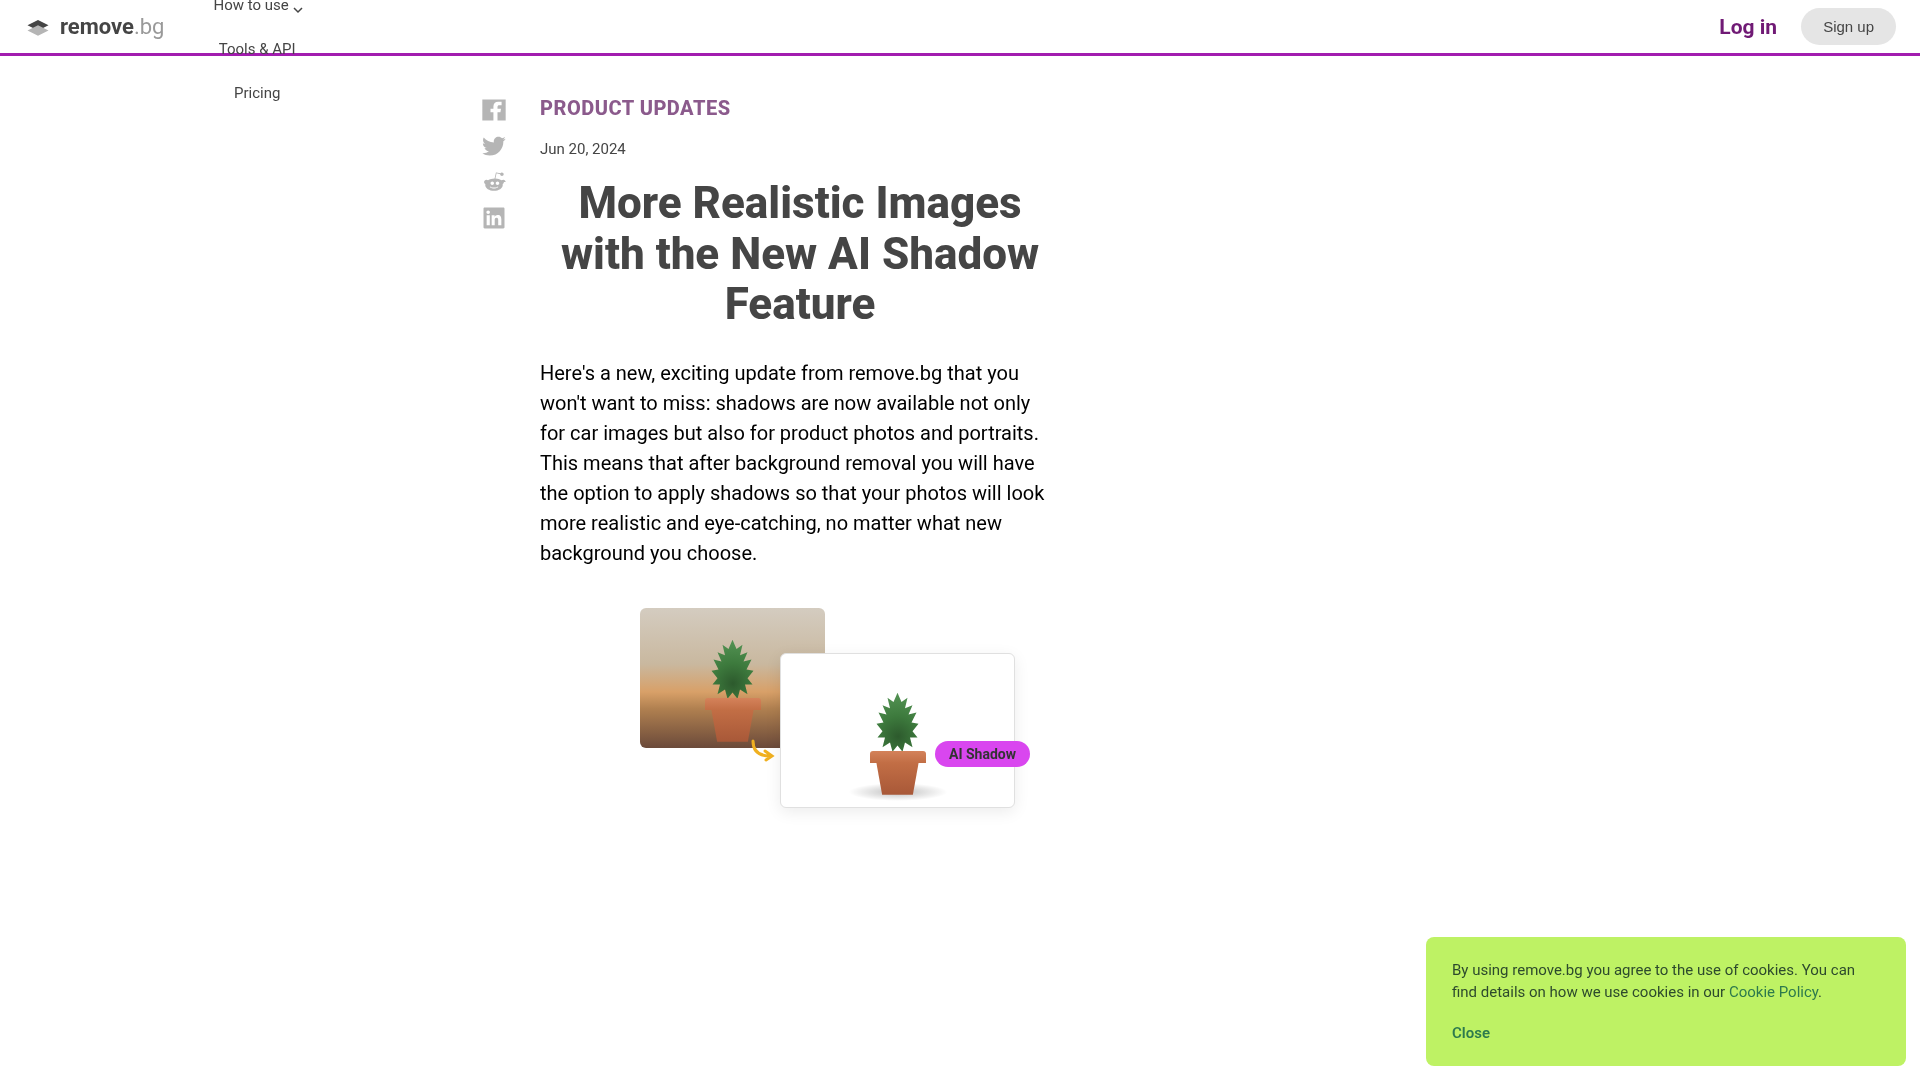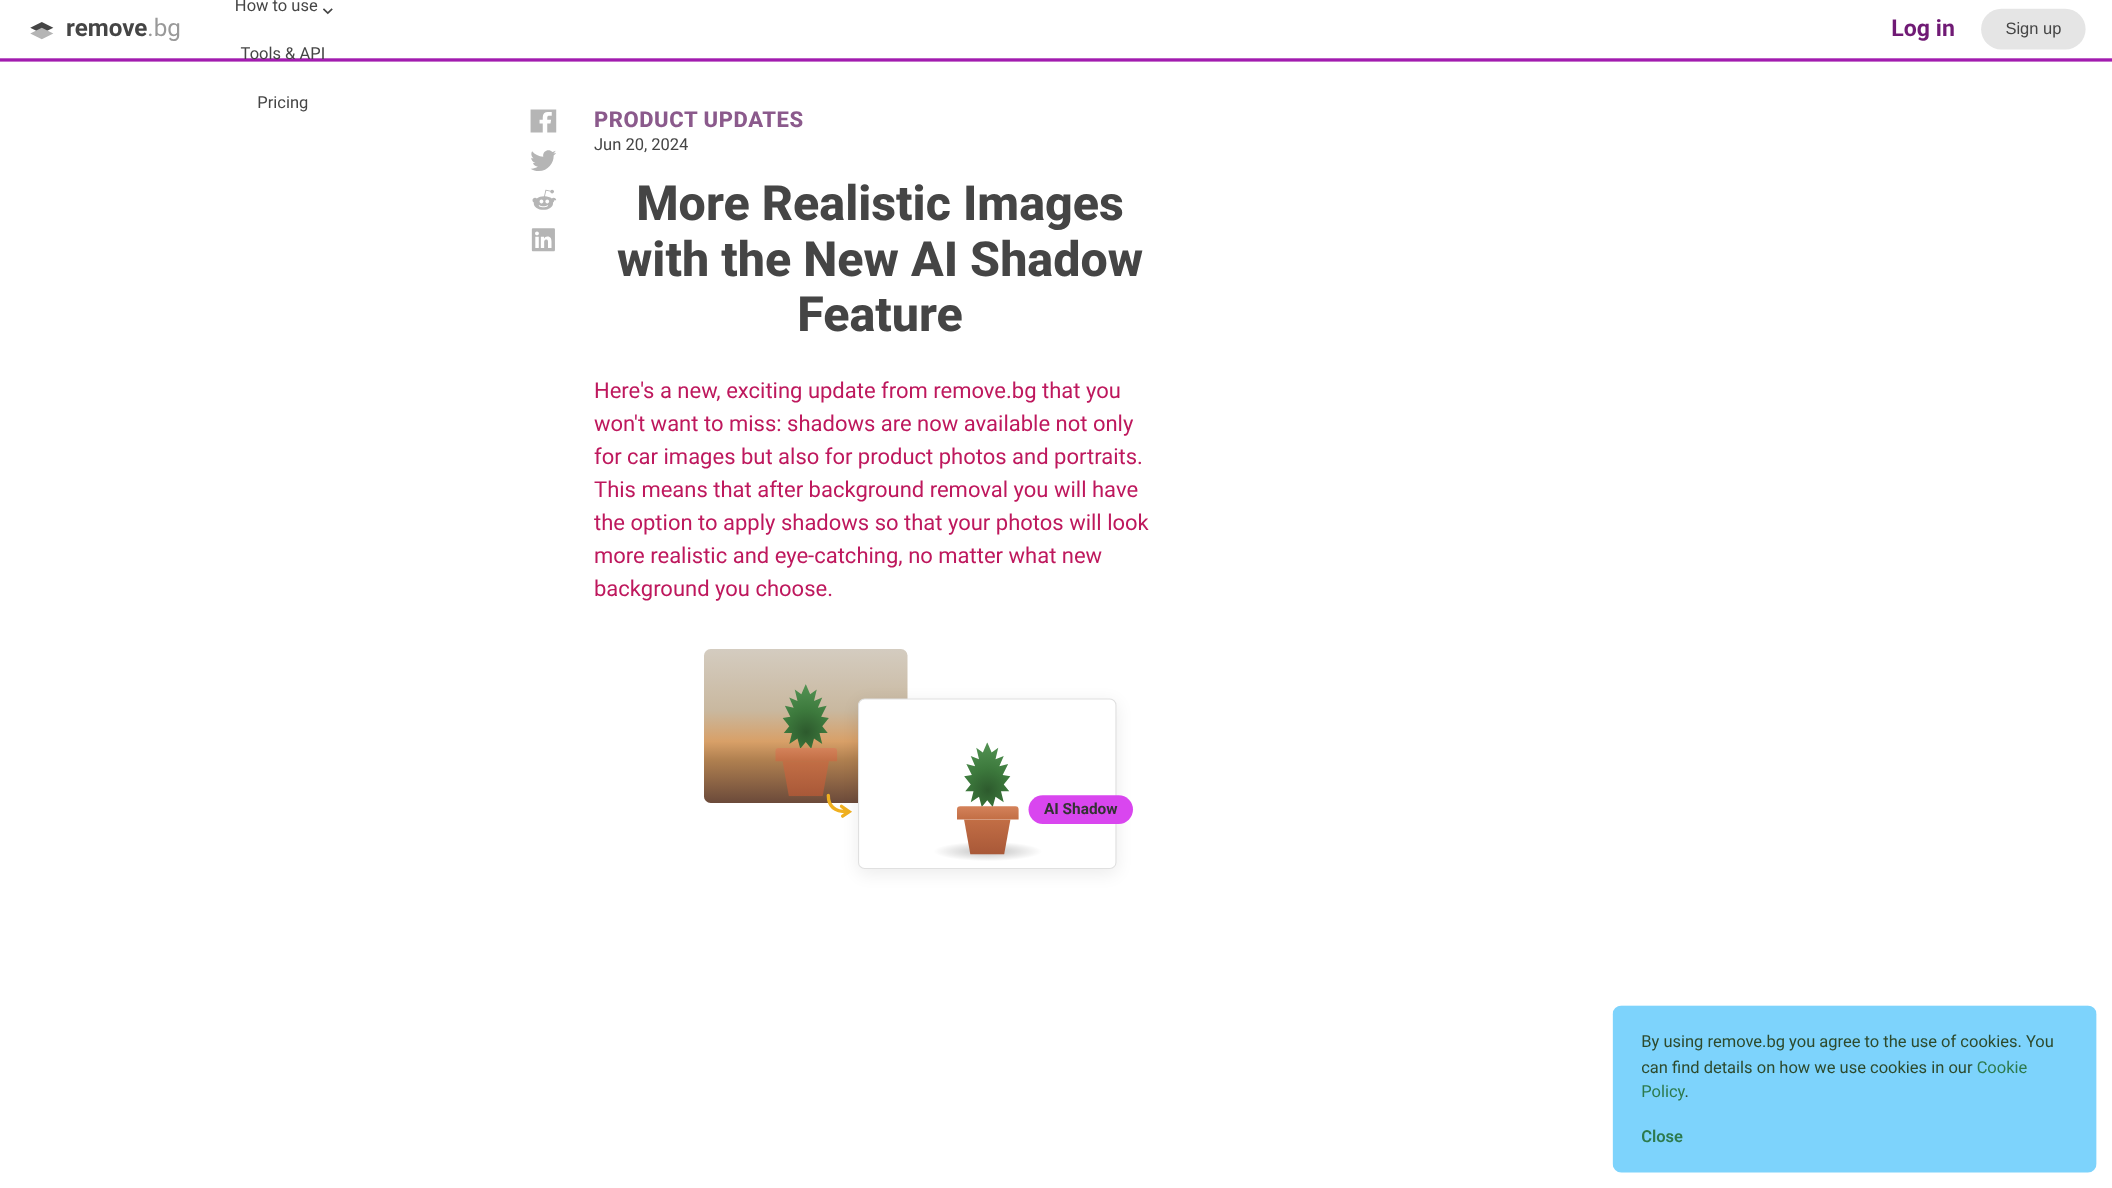--- a/index.html
+++ b/index.html
@@ -108,39 +108,39 @@
     }
     .content {
       flex: 1;
       max-width: 520px;
     }
     .category {
       color: #8b5a8c;
       font-size: 20px;
       font-weight: 800;
       letter-spacing: 0.5px;
-      margin-bottom: 2px;
+      margin-bottom: 20px;
     }
     .date {
       color: #454545;
       font-size: 15px;
       margin-bottom: 20px;
     }
     .title {
       font-size: 44px;
       font-weight: 800;
       line-height: 1.15;
       color: #454545;
       margin-bottom: 28px;
       text-align: center;
     }
     .body-text {
       font-size: 20px;
       line-height: 1.5;
-      color: #be185d;
+      color: #000000;
       margin-bottom: 40px;
     }
     .illustration {
       position: relative;
       width: 440px;
       height: 240px;
       margin: 0 auto;
     }
     .illus-card1 {
       position: absolute;
@@ -220,22 +220,22 @@
       color: #333;
       font-size: 14px;
       font-weight: 700;
       padding: 5px 14px;
       border-radius: 14px;
     }
     .cookie-banner {
       position: fixed;
       right: 14px;
       bottom: 14px;
-      width: 440px;
-      background: #7dd3fc;
+      width: 480px;
+      background: #bef264;
       border-radius: 8px;
       padding: 22px 26px;
       font-size: 15px;
       line-height: 1.5;
       color: #2d4a2d;
     }
     .cookie-link {
       color: #2d7a4d;
       text-decoration: none;
     }

